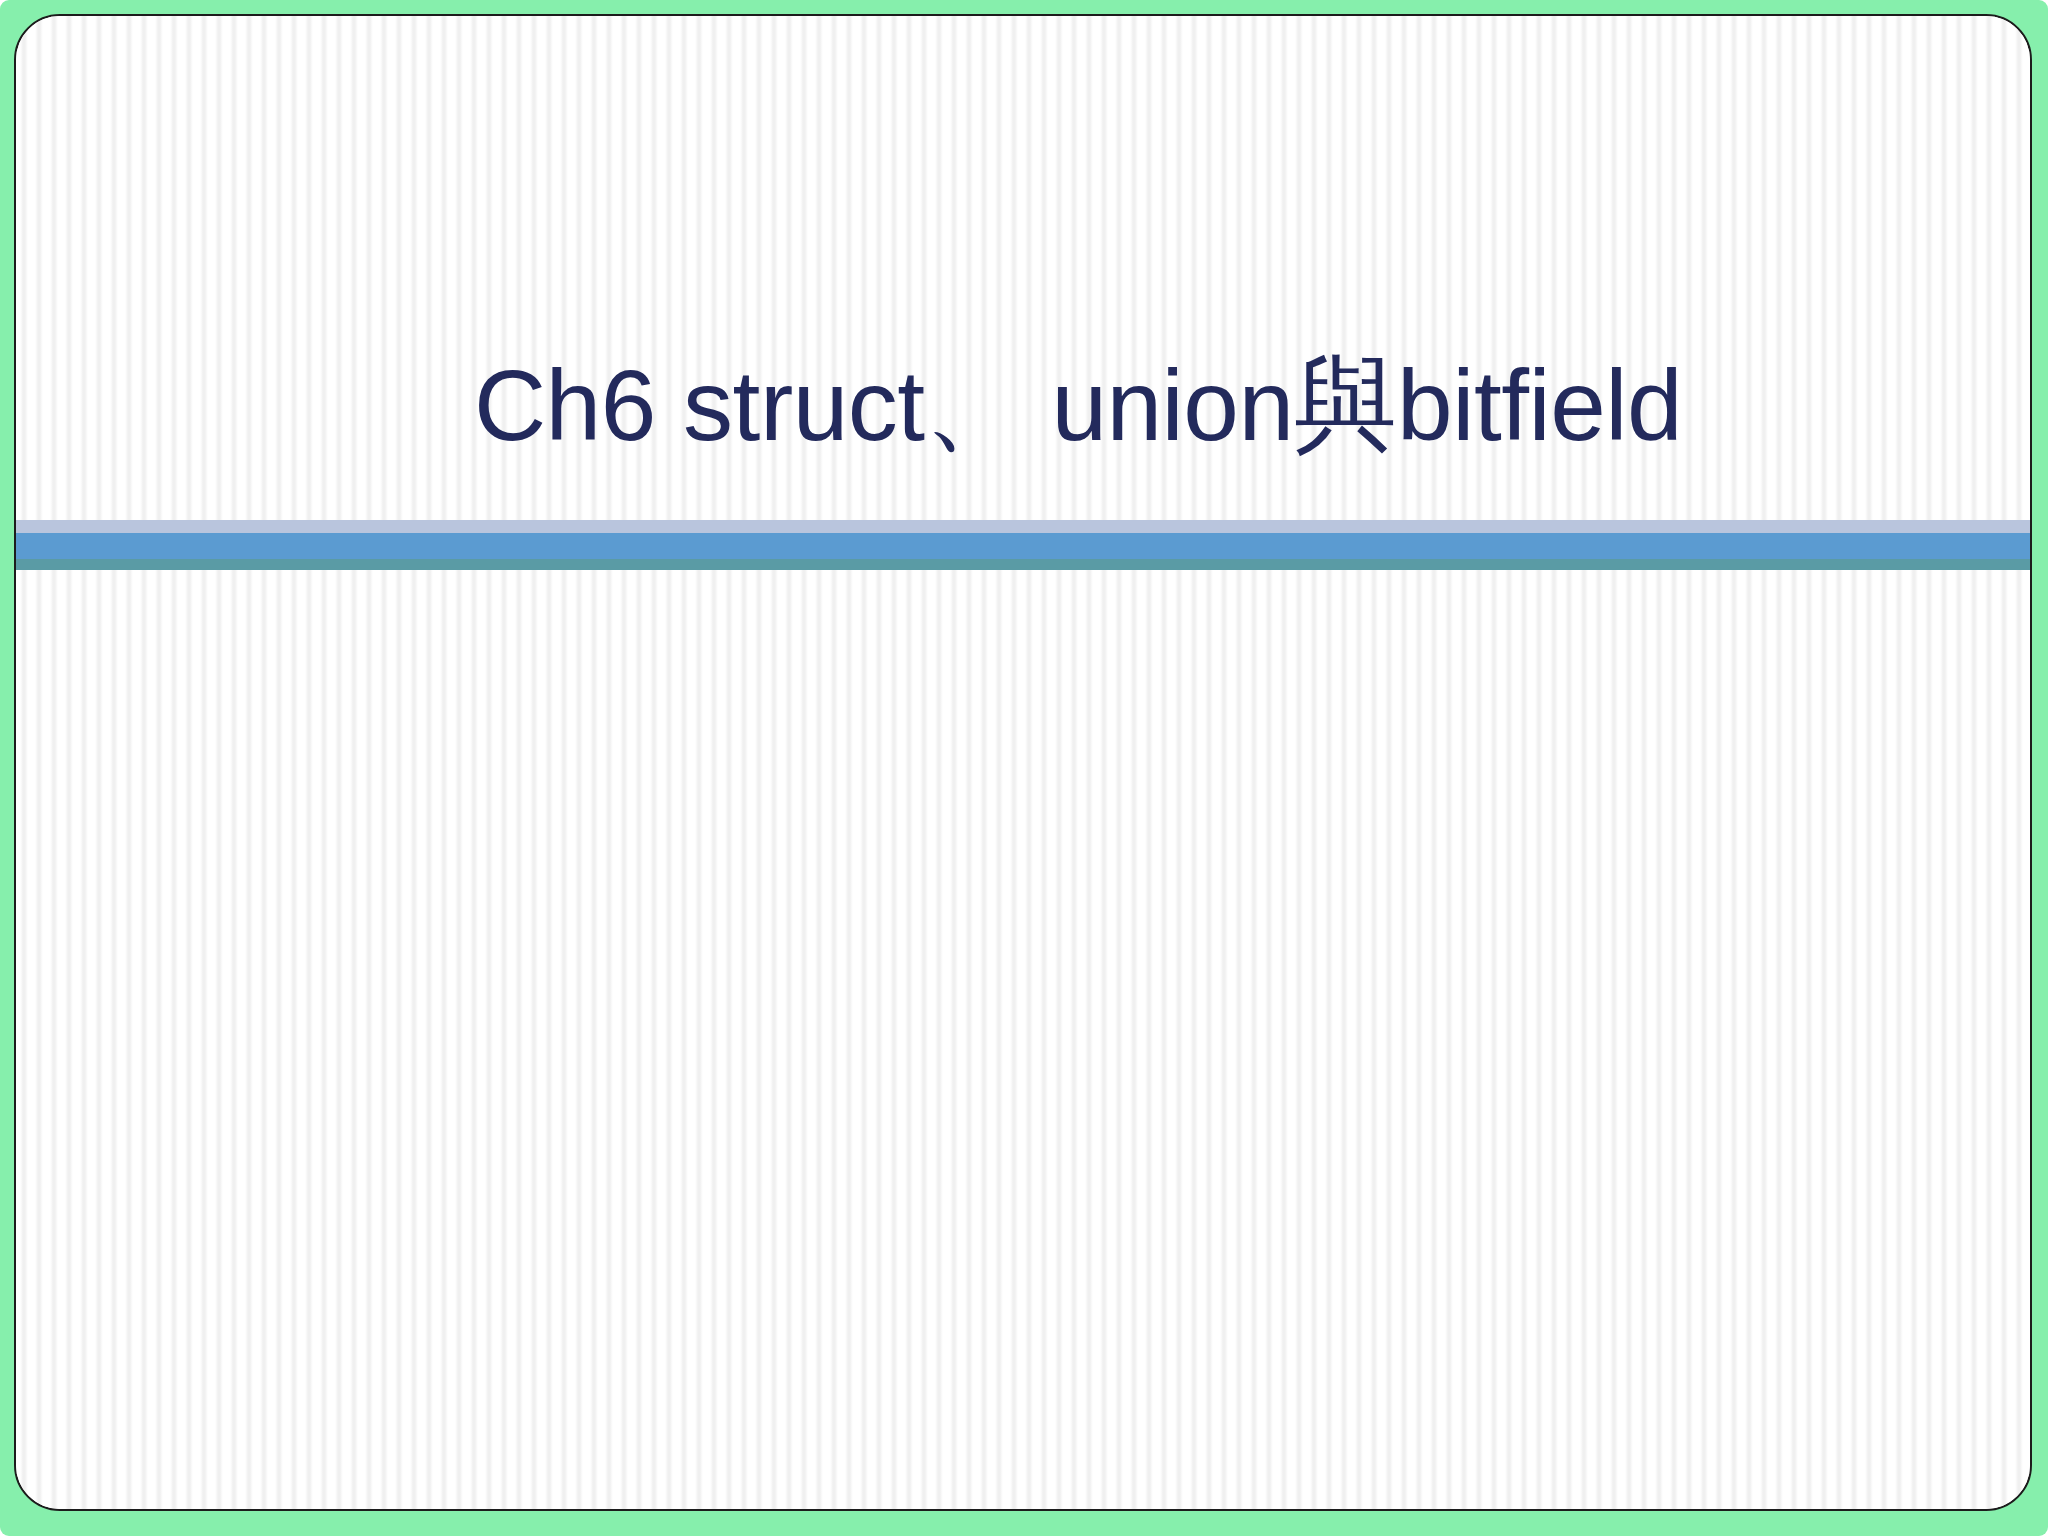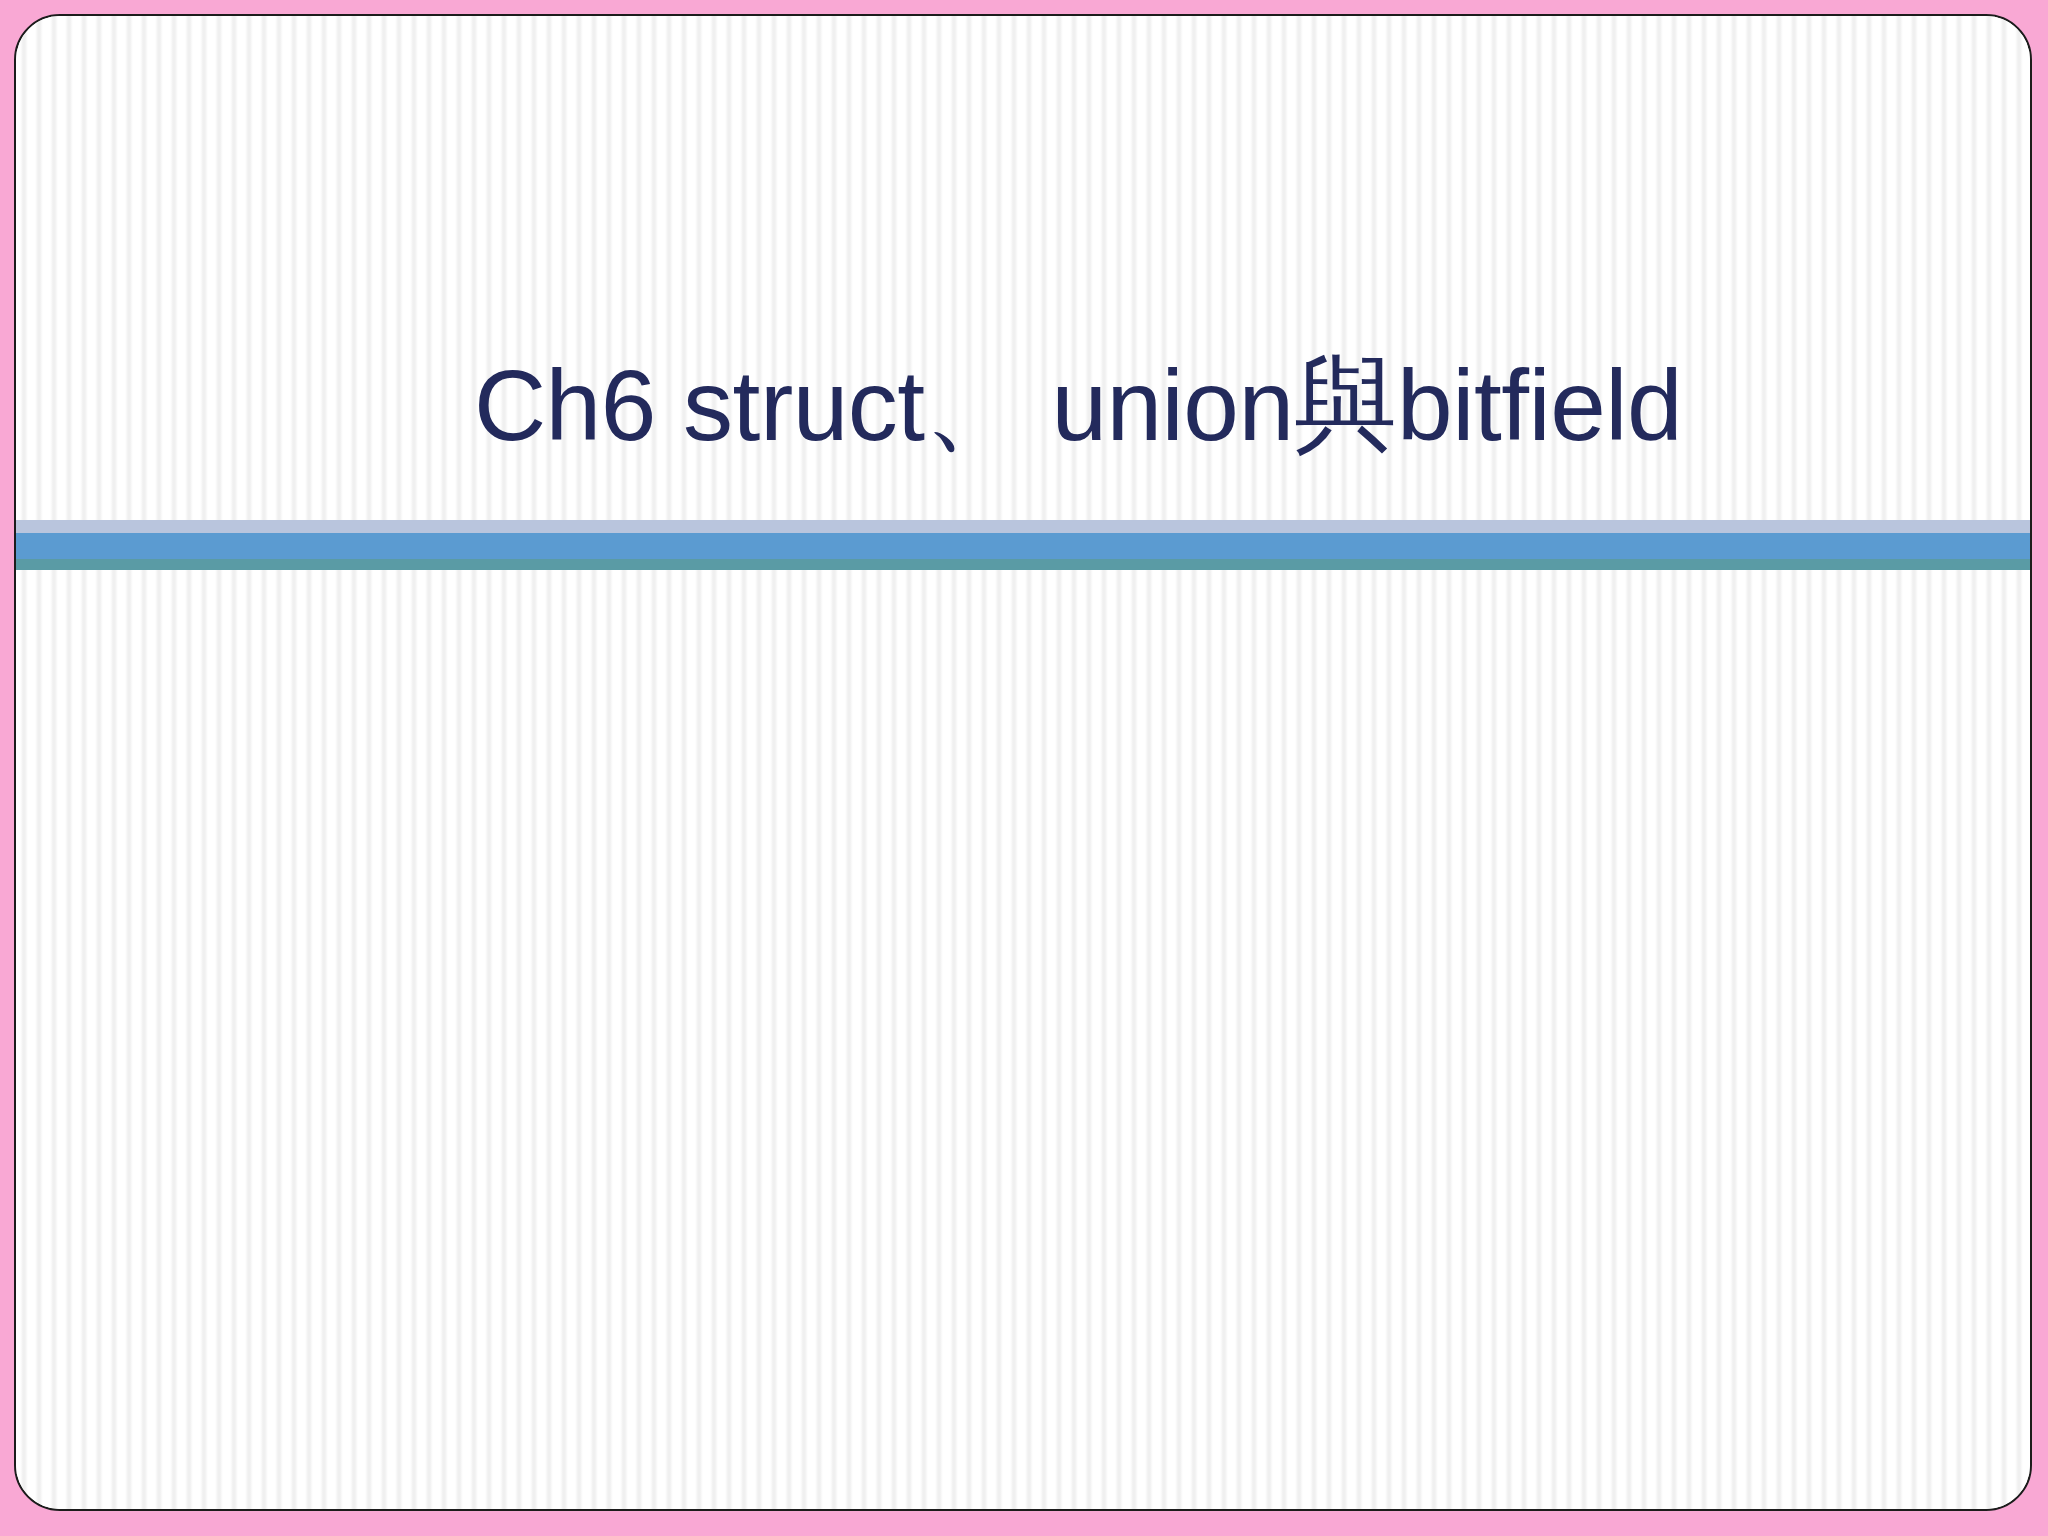--- a/index.html
+++ b/index.html
@@ -13,21 +13,22 @@
     height: 1536px;
     overflow: hidden;
     font-family: "Liberation Sans", sans-serif;
   }
 
   
   .slide-canvas {
     position: relative;
     width: 2048px;
     height: 1536px;
-    background: #f9a8d4;
+    background: #86efac;
+    border-radius: 9px;
   }
 
   
   .slide-frame {
     position: absolute;
     left: 14px;
     top: 14px;
     width: 2018px;
     height: 1497px;
     box-sizing: border-box;

